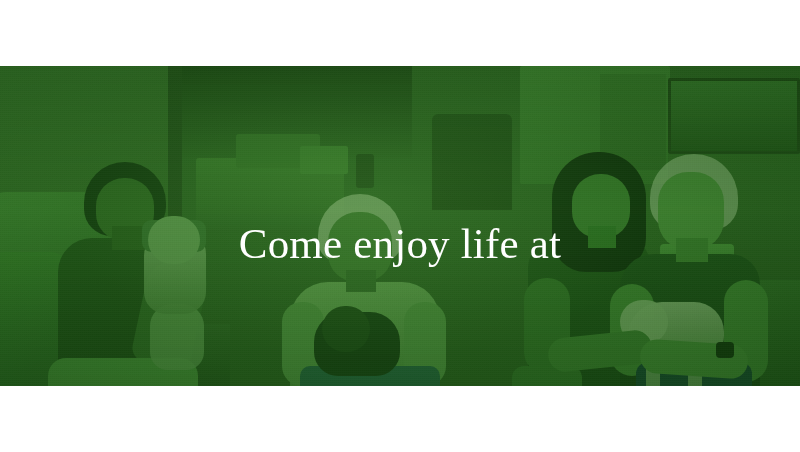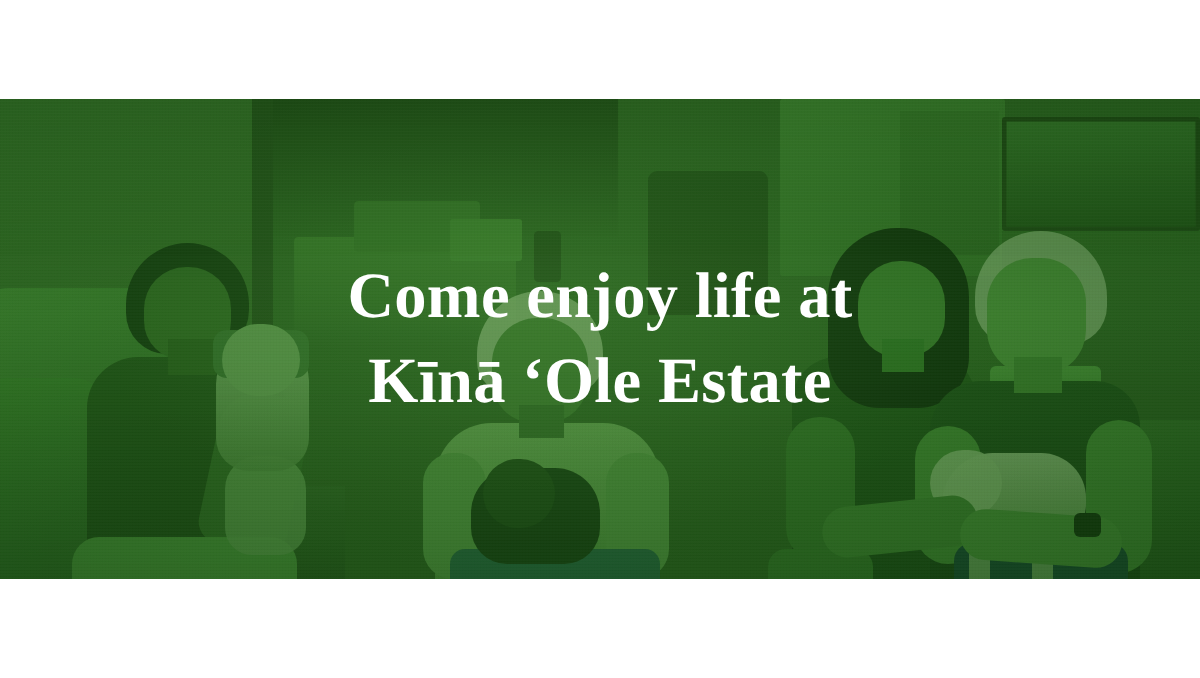--- a/index.html
+++ b/index.html
@@ -412,24 +412,25 @@
     flex-direction: column;
     align-items: center;
     justify-content: center;
     text-align: center;
     pointer-events: none;
   }
   .headline .line {
     color: #ffffff;
     font-family: "Liberation Serif", serif;
     font-size: 43px;
-    font-weight: 700;
+    font-weight: 400;
     line-height: 1.33;
     letter-spacing: .2px;
     white-space: nowrap;
+    margin-top: 36px;
   }
 </style>
 </head>
 <body>
 
 <div class="page">
 
   <div class="hero">
 
     <div class="photo">
@@ -505,17 +506,16 @@
       <div class="sh p4-forearm"></div>
       <div class="sh p4-watch"></div>
 
       <div class="tint"></div>
       <div class="tint2"></div>
       <div class="grain"></div>
     </div>
 
     <div class="headline">
       <div class="line">Come enjoy life at</div>
-      <div class="line">Kīnā ʻOle Estate</div>
     </div>
 
   </div>
 </div>
 
 </body></html>

